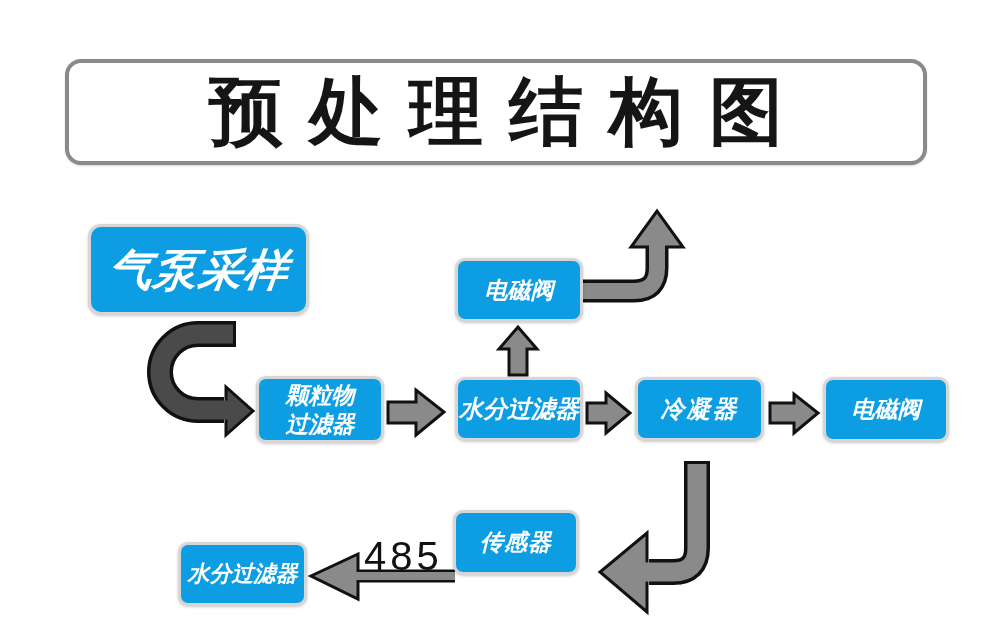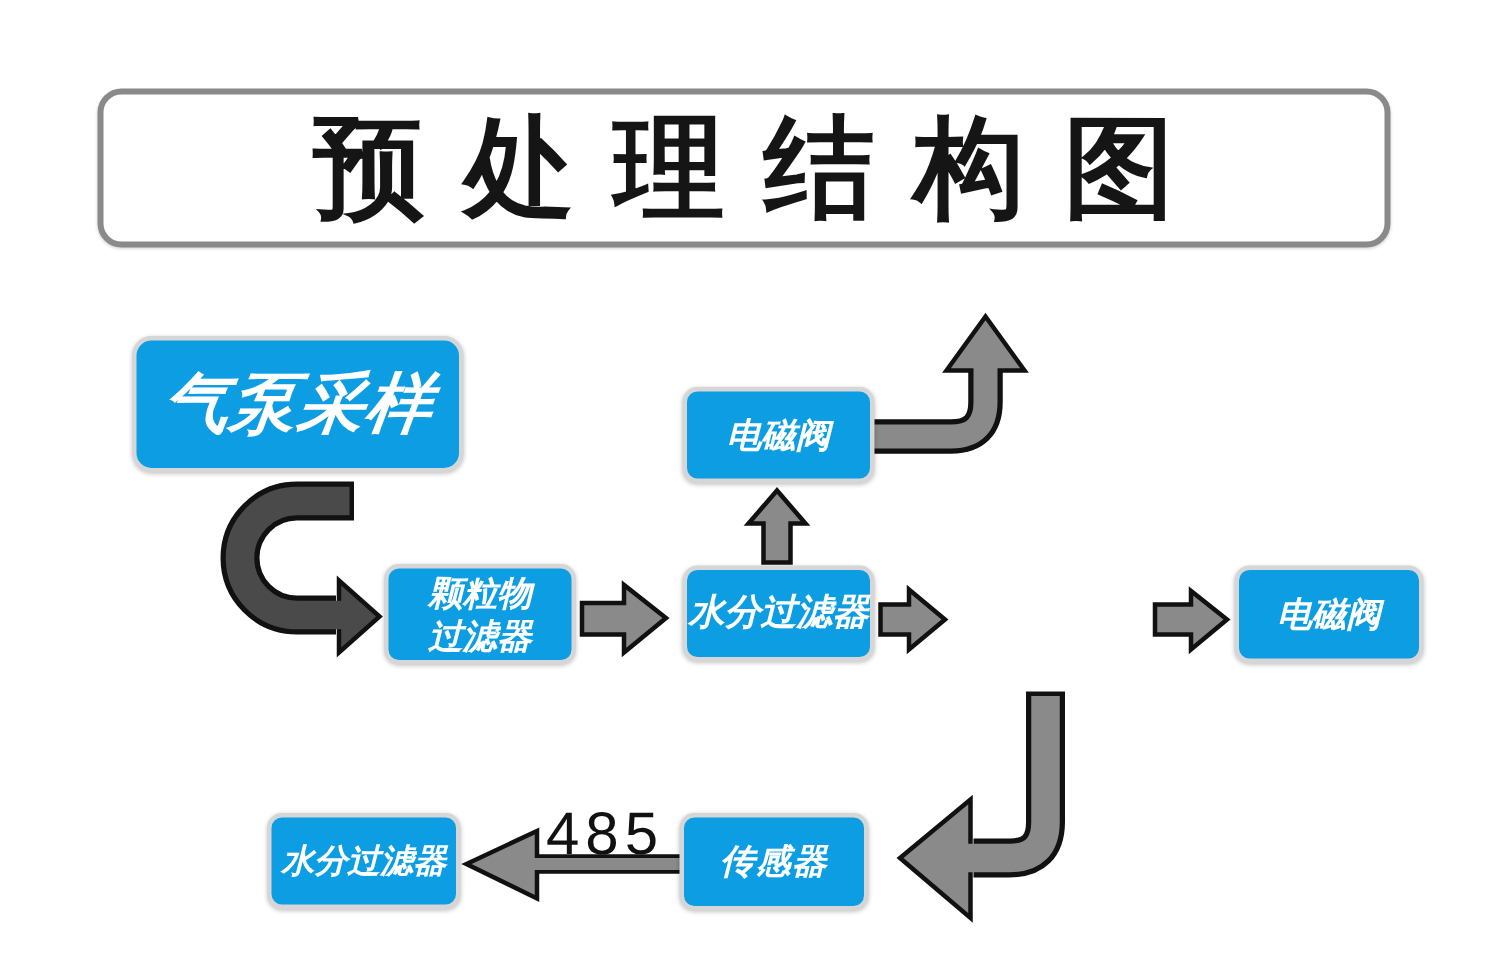--- a/index.html
+++ b/index.html
@@ -31,21 +31,21 @@
   .node-particulate{left:256px;top:376px;width:128px;height:67px;}
   .node-particulate .label{font-size:23px;}
   .node-moisture{left:455px;top:377px;width:128px;height:64px;}
   .node-moisture .label{font-size:24px;}
   .node-solenoid-top{left:455px;top:258px;width:128px;height:64px;}
   .node-solenoid-top .label{font-size:23px;}
   .node-condenser{left:635px;top:377px;width:129px;height:64px;}
   .node-condenser .label{font-size:24px;letter-spacing:2px;}
   .node-solenoid-right{left:823px;top:377px;width:126px;height:65px;}
   .node-solenoid-right .label{font-size:23px;}
-  .node-sensor{left:453px;top:542px;width:126px;height:65px;}
+  .node-sensor{left:453px;top:510px;width:126px;height:65px;}
   .node-sensor .label{font-size:23px;letter-spacing:1px;}
   .node-collector{left:178px;top:542px;width:129px;height:64px;}
   .node-collector .label{font-size:22px;}
   .edge-label-485{
     position:absolute;left:364px;top:536px;width:78px;text-align:center;
     font-size:40px;color:#111111;letter-spacing:4px;line-height:1;
   }
 </style>
 </head>
 <body>
@@ -109,20 +109,23 @@
   </div>
 
   <div class="node node-moisture">
     <div class="label">水分过滤器</div>
   </div>
 
   <div class="node node-solenoid-top">
     <div class="label">电磁阀</div>
   </div>
 
+  <div class="node node-condenser">
+    <div class="label">冷凝器</div>
+  </div>
 
   <div class="node node-solenoid-right">
     <div class="label">电磁阀</div>
   </div>
 
   <div class="node node-sensor">
     <div class="label">传感器</div>
   </div>
 
   <div class="node node-collector">

